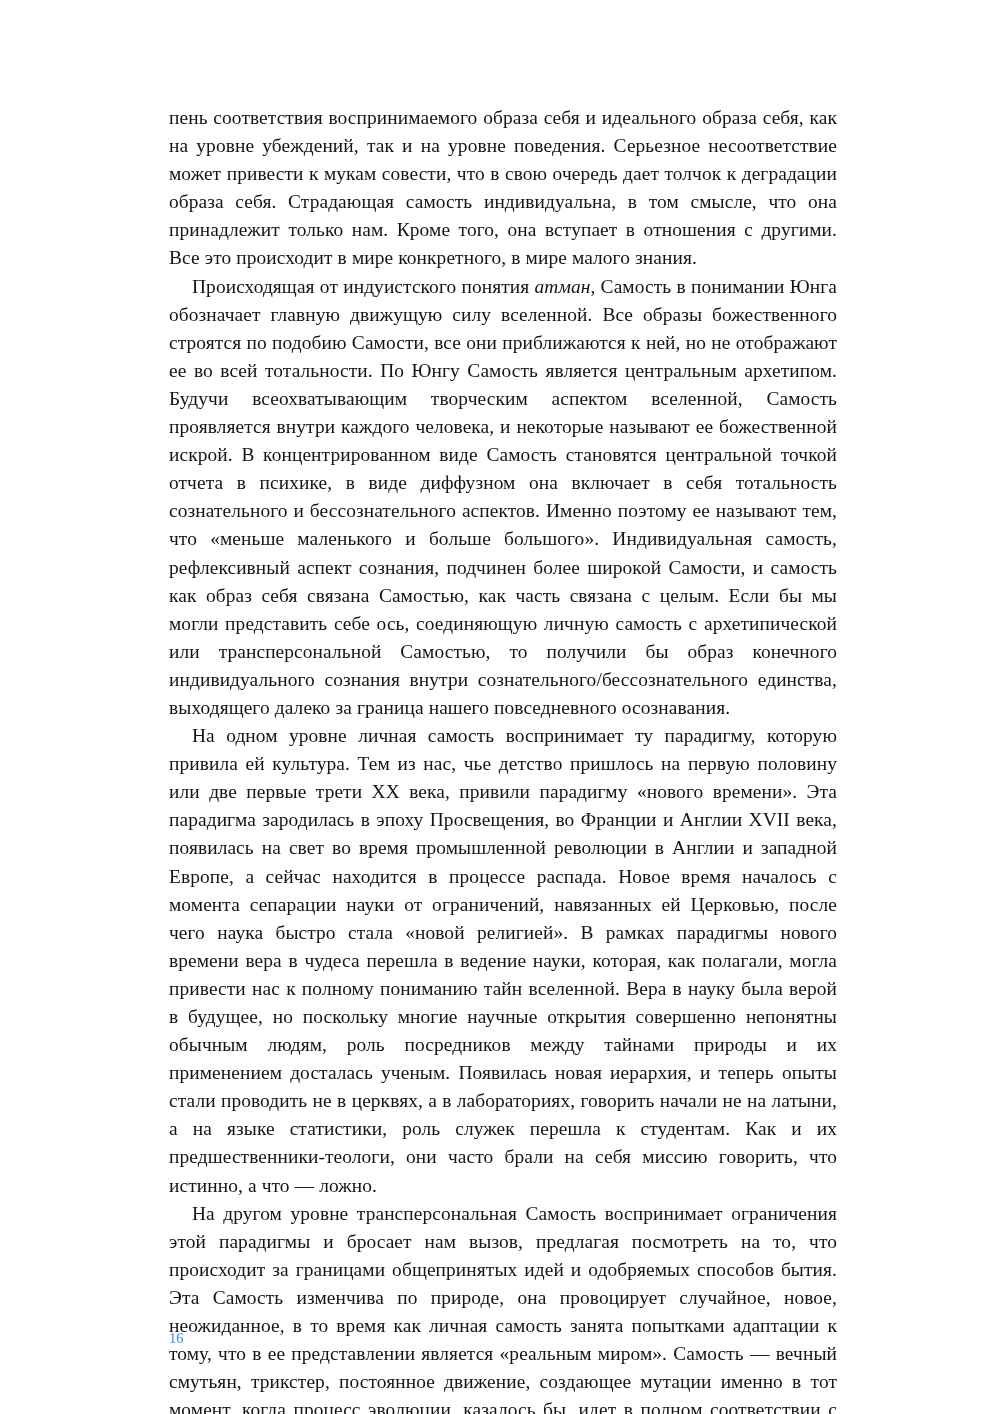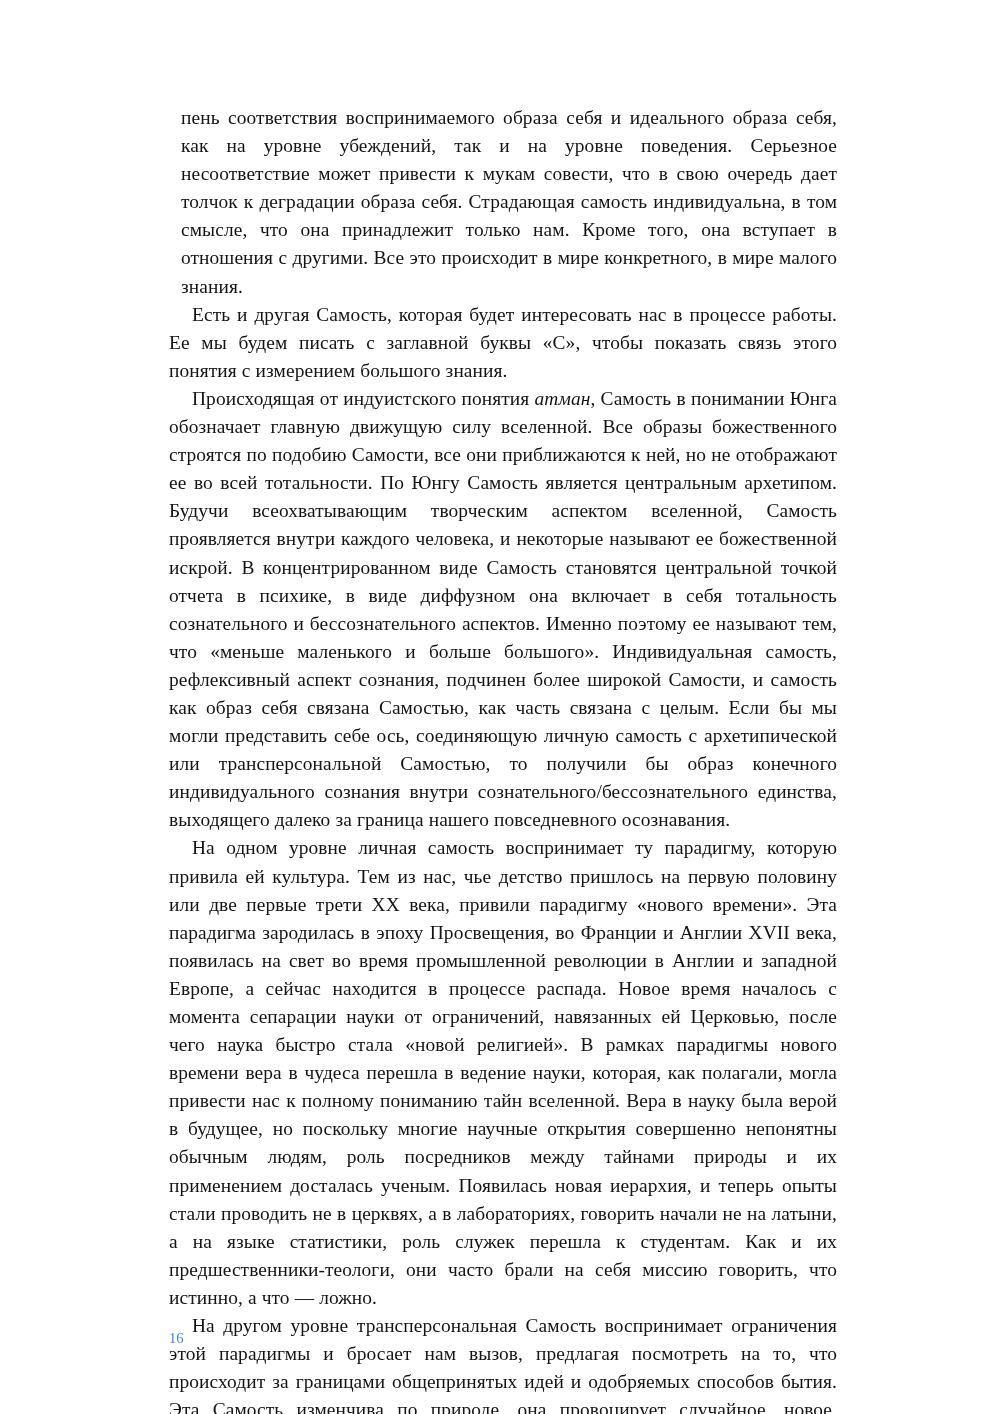--- a/index.html
+++ b/index.html
@@ -41,21 +41,20 @@
     text-indent: 23px;
     hyphens: manual;
     -webkit-hyphens: manual;
     letter-spacing: 0.005em;
     word-spacing: 0.005em;
     color: #141414;
   }
 
   .para.first {
     text-indent: 0;
-    margin-left: 12px;
   }
 
   .para em {
   }
 
   .folio {
     position: absolute;
     left: 169px;
     top: 1329px;
     font-size: 14.5px;
@@ -68,23 +67,20 @@
 <body>
 
 <div class="page">
 
   <div class="text-column">
 
     <p class="para first">
       <span>пень соответствия воспринимаемого образа себя и идеального образа себя, как на уровне убеждений, так и на уровне поведения. Серьезное несоответствие может привести к мукам совести, что в свою очередь дает толчок к деградации образа себя. Страдающая самость индивидуальна, в том смысле, что она принадлежит только нам. Кроме того, она вступает в отношения с другими. Все это происходит в мире конкретного, в мире малого знания.</span>
     </p>
 
-    <p class="para">
-      <span>Есть и другая Самость, которая будет интересовать нас в процессе работы. Ее мы будем писать с заглавной буквы «С», чтобы показать связь этого понятия с измерением большого знания.</span>
-    </p>
 
     <p class="para">
       <span>Происходящая от индуистского понятия </span><em>атман</em><span>, Самость в понимании Юнга обозначает главную движущую силу вселенной. Все образы божественного строятся по подобию Самости, все они приближаются к ней, но не отображают ее во всей тотальности. По Юнгу Самость является центральным архетипом. Будучи всеохватывающим творческим аспектом вселенной, Самость проявляется внутри каждого человека, и некоторые называют ее божественной искрой. В концентрированном виде Самость становятся центральной точкой отчета в психике, в виде диффузном она включает в себя тотальность сознательного и бессознательного аспектов. Именно поэтому ее называют тем, что «меньше маленького и больше большого». Индивидуальная самость, рефлексивный аспект сознания, подчинен более широкой Самости, и самость как образ себя связана Самостью, как часть связана с целым. Если бы мы могли представить себе ось, соединяющую личную самость с архетипической или трансперсональной Самостью, то получили бы образ конечного индивидуального сознания внутри сознательного/бессознательного единства, выходящего далеко за граница нашего повседневного осознавания.</span>
     </p>
 
     <p class="para">
       <span>На одном уровне личная самость воспринимает ту парадигму, которую привила ей культура. Тем из нас, чье детство пришлось на первую половину или две первые трети XX века, привили парадигму «нового времени». Эта парадигма зародилась в эпоху Просвещения, во Франции и Англии XVII века, появилась на свет во время промышленной революции в Англии и западной Европе, а сейчас находится в процессе распада. Новое время началось с момента сепарации науки от ограничений, навязанных ей Церковью, после чего наука быстро стала «новой религией». В рамках парадигмы нового времени вера в чудеса перешла в ведение науки, которая, как полагали, могла привести нас к полному пониманию тайн вселенной. Вера в науку была верой в будущее, но поскольку многие научные открытия совершенно непонятны обычным людям, роль посредников между тайнами природы и их применением досталась ученым. Появилась новая иерархия, и теперь опыты стали проводить не в церквях, а в лабораториях, говорить начали не на латыни, а на языке статистики, роль служек перешла к студентам. Как и их предшественники-теологи, они часто брали на себя миссию говорить, что истинно, а что — ложно.</span>
     </p>
 
     <p class="para">

